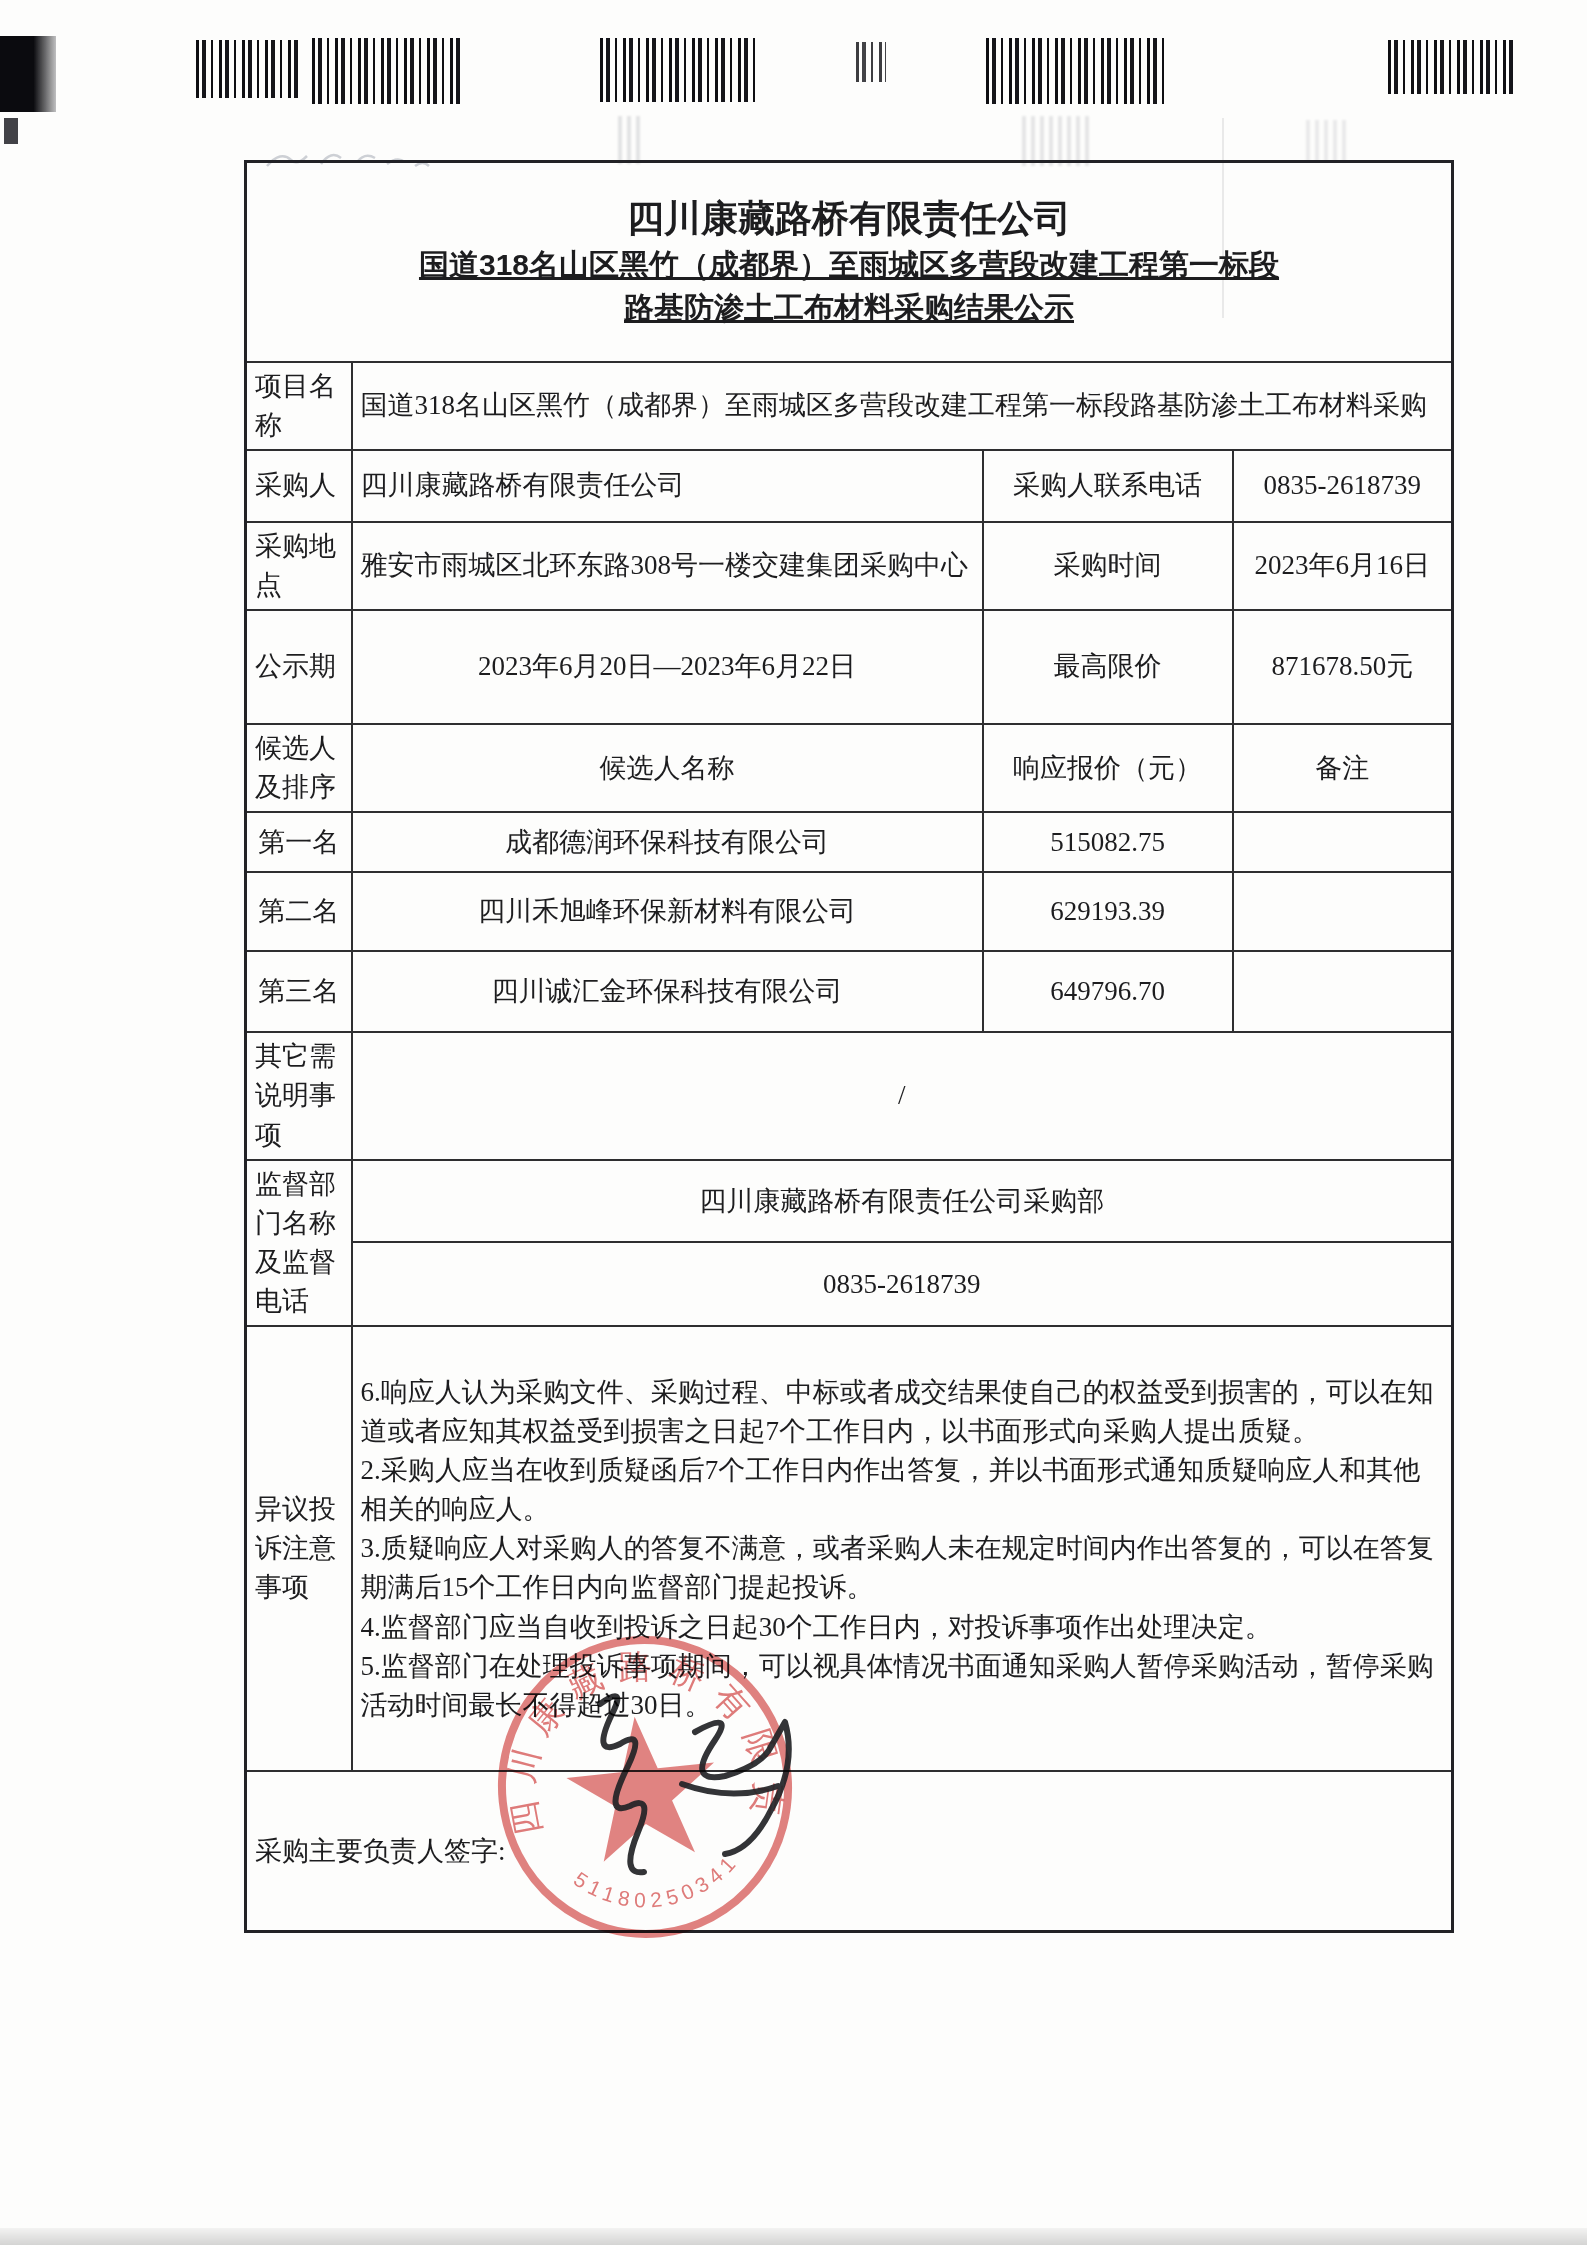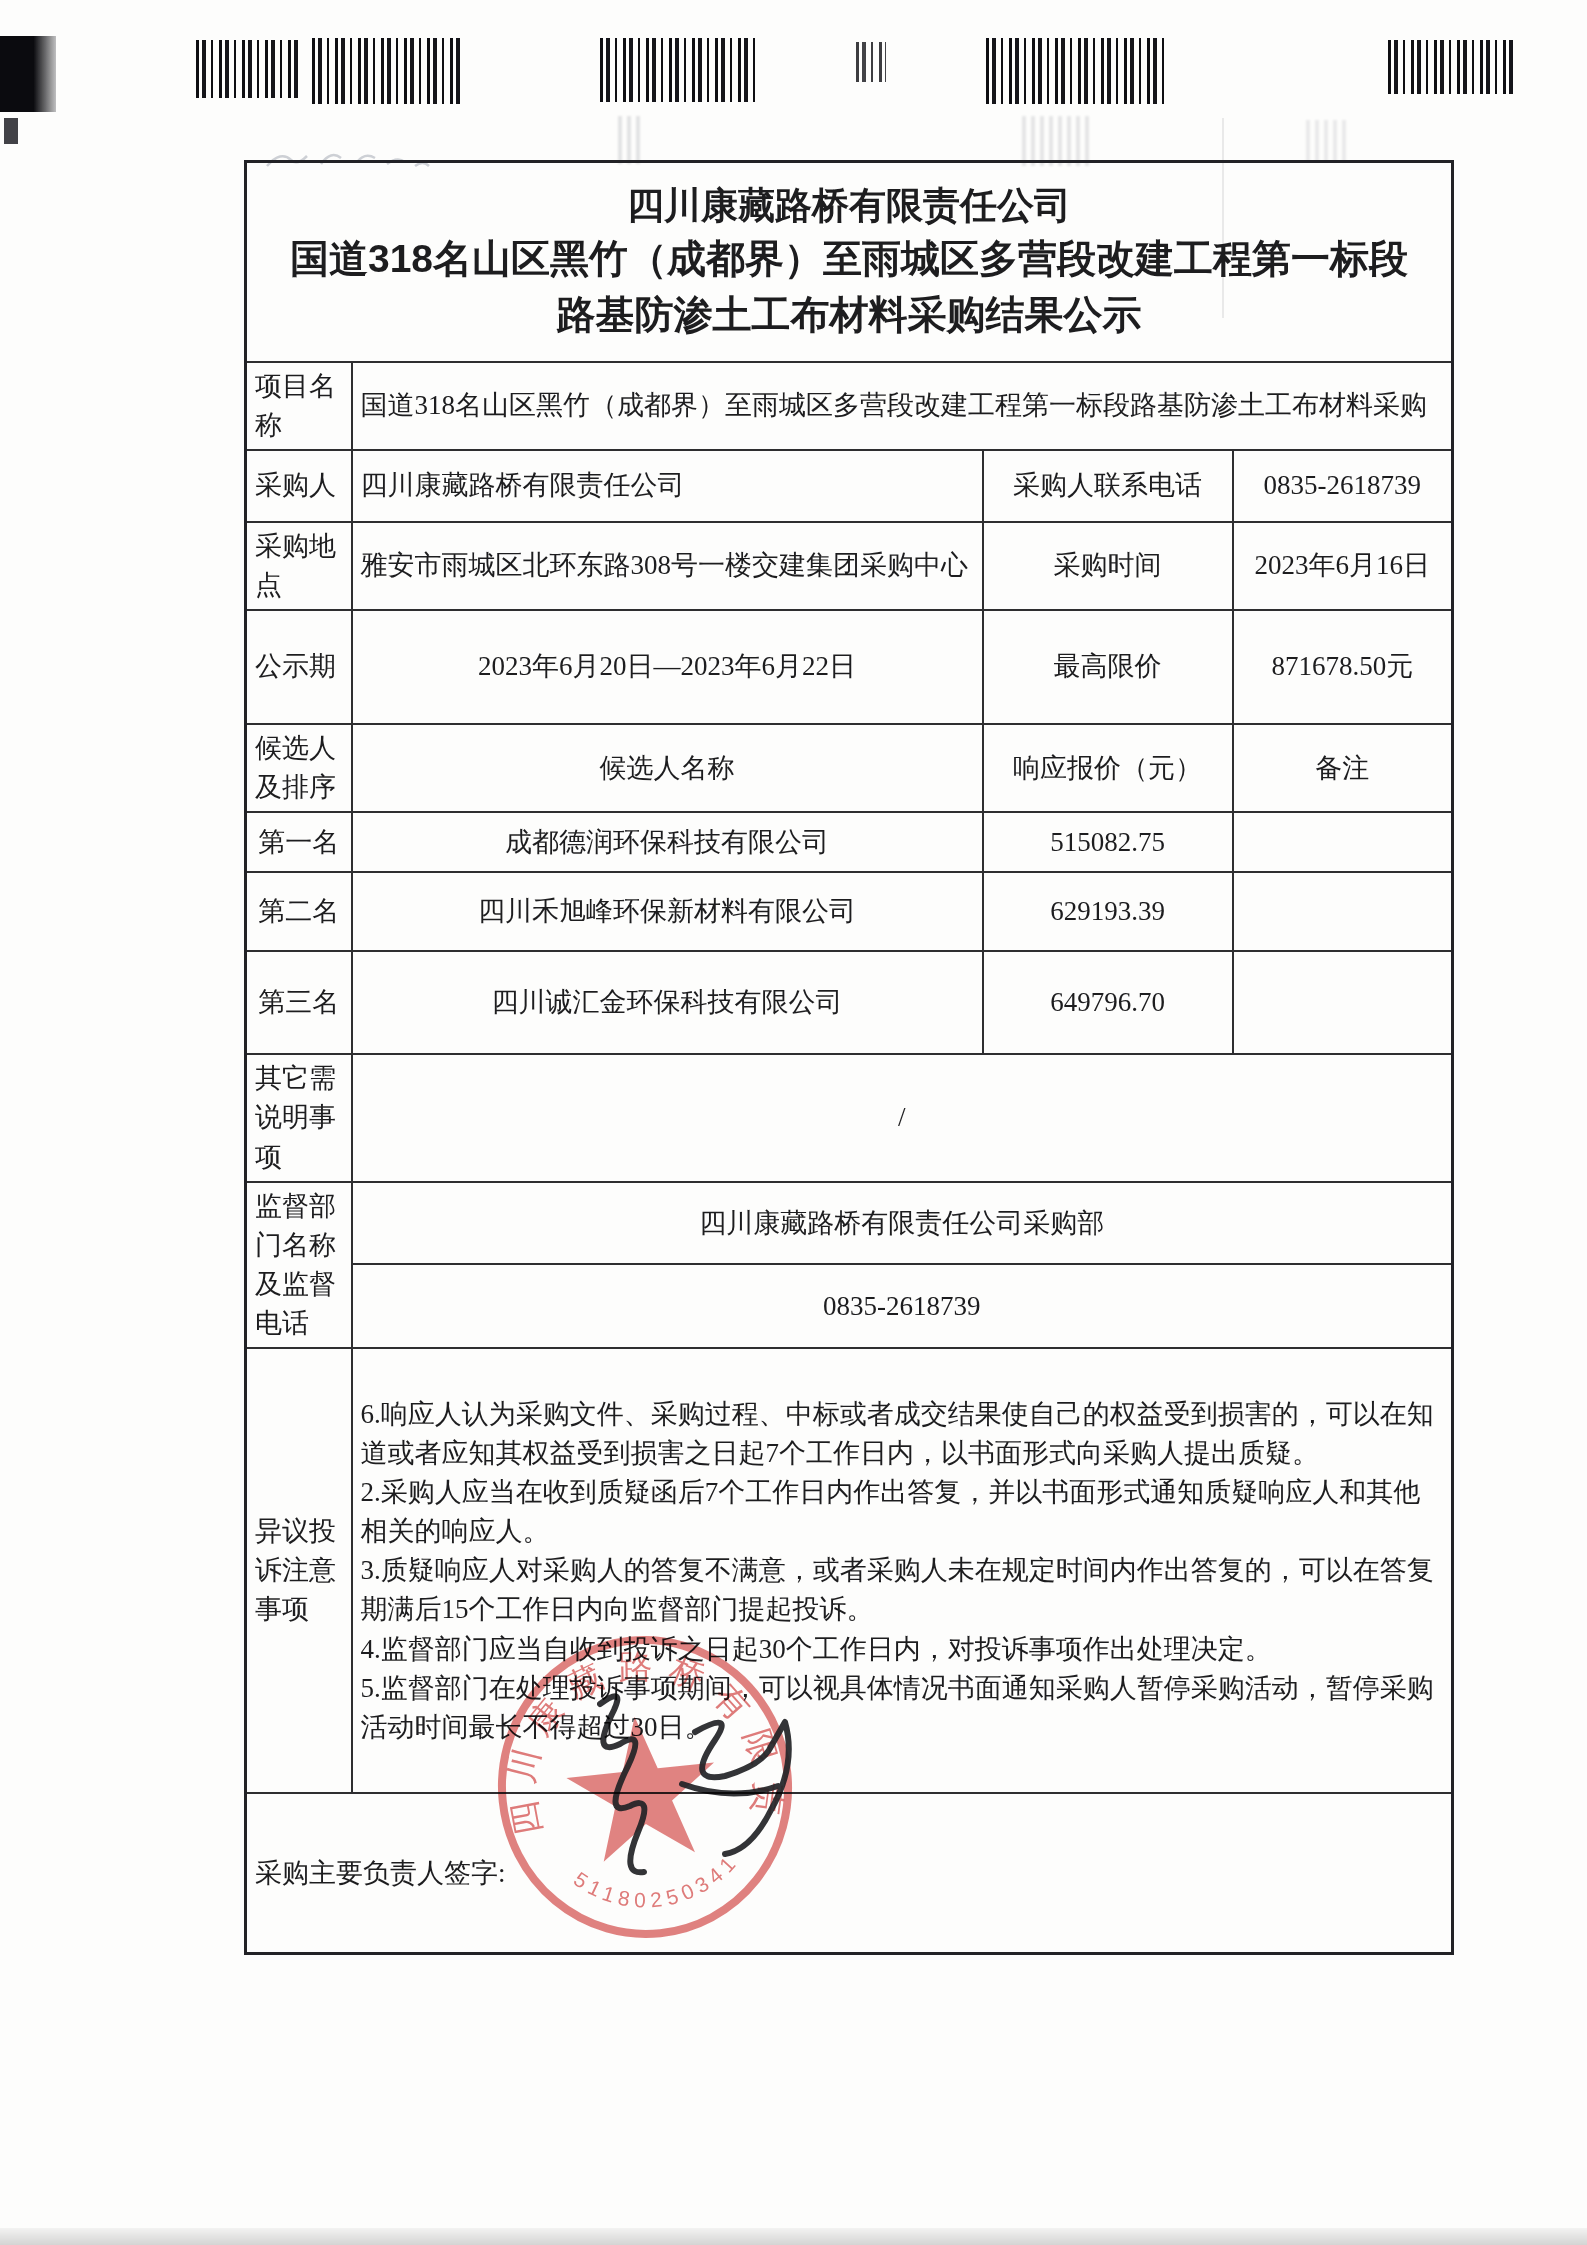--- a/index.html
+++ b/index.html
@@ -14,21 +14,21 @@
   .bottom-strip{position:absolute;left:0;top:2228px;width:1587px;height:17px;
         background:linear-gradient(180deg,rgba(0,0,0,.04),rgba(0,0,0,.16));filter:blur(.6px);}
 
   
   table.doc{position:absolute;left:244px;top:160px;width:1209px;border-collapse:collapse;table-layout:fixed;}
   table.doc td{border:2px solid #2e2e30;vertical-align:middle;font-size:27px;line-height:1.45;
                padding:4px 8px;color:#1d1d1f;overflow:hidden;}
   table.doc{border:3px solid #222226;}
   .title-cell{text-align:center;font-family:"Liberation Sans","DejaVu Sans",sans-serif;font-weight:bold;padding:20px 8px 6px;}
   .t1{font-size:37px;line-height:1.35;}
-  .t2{font-size:39px;line-height:1.42;}
+  .t2{font-size:30px;line-height:1.42;text-decoration:underline;}
   .c{text-align:center;}
   .val-left{padding-left:14px;}
   .nowrap{white-space:nowrap;font-size:24px;}
   .loc{white-space:nowrap;font-size:26px;border-radius:9px;}
   .other-val{text-align:center;padding-right:420px;font-size:30px;}
   .obj{padding:10px 18px 10px 12px;line-height:1.82;}
   .obj div{margin:0;}
   .sig-cell{padding-left:12px;font-size:28px;}
 
   
@@ -114,21 +114,21 @@
       <td></td>
     </tr>
 
     <tr style="height:79px">
       <td class="c">第二名</td>
       <td class="c">四川禾旭峰环保新材料有限公司</td>
       <td class="c">629193.39</td>
       <td></td>
     </tr>
 
-    <tr style="height:103px">
+    <tr style="height:81px">
       <td class="c">第三名</td>
       <td class="c">四川诚汇金环保科技有限公司</td>
       <td class="c">649796.70</td>
       <td></td>
     </tr>
 
     <tr style="height:95px">
       <td>其它需说明事项</td>
       <td colspan="3" class="other-val">/</td>
     </tr>

